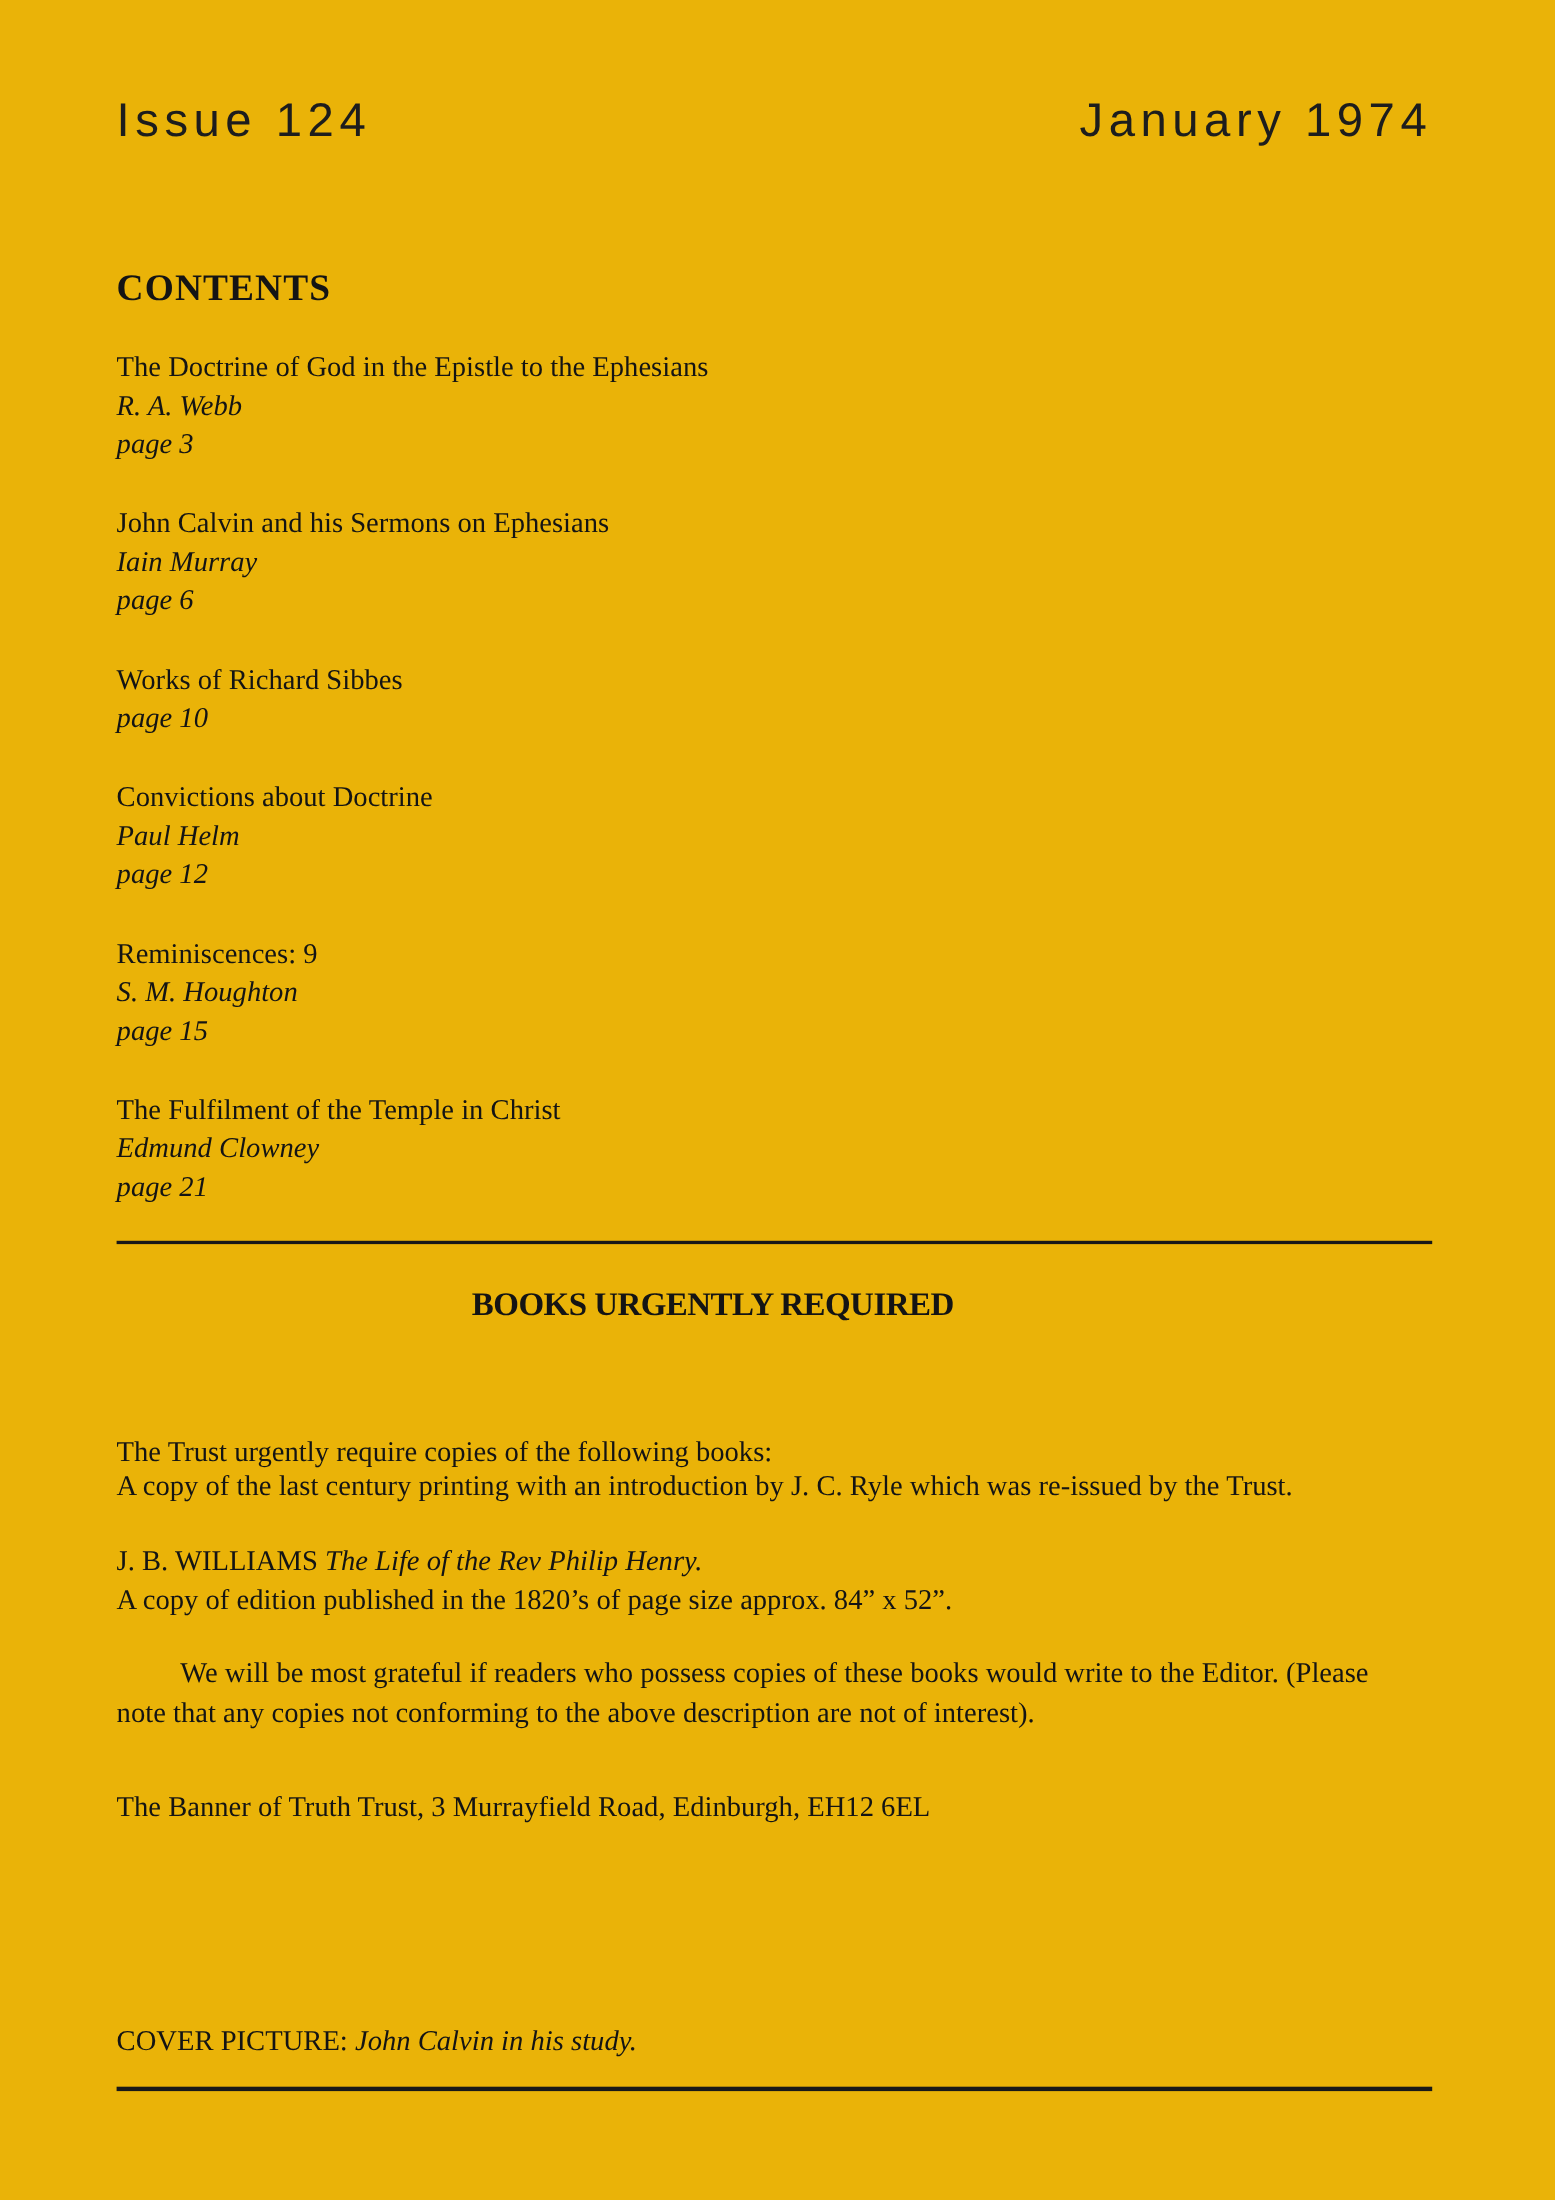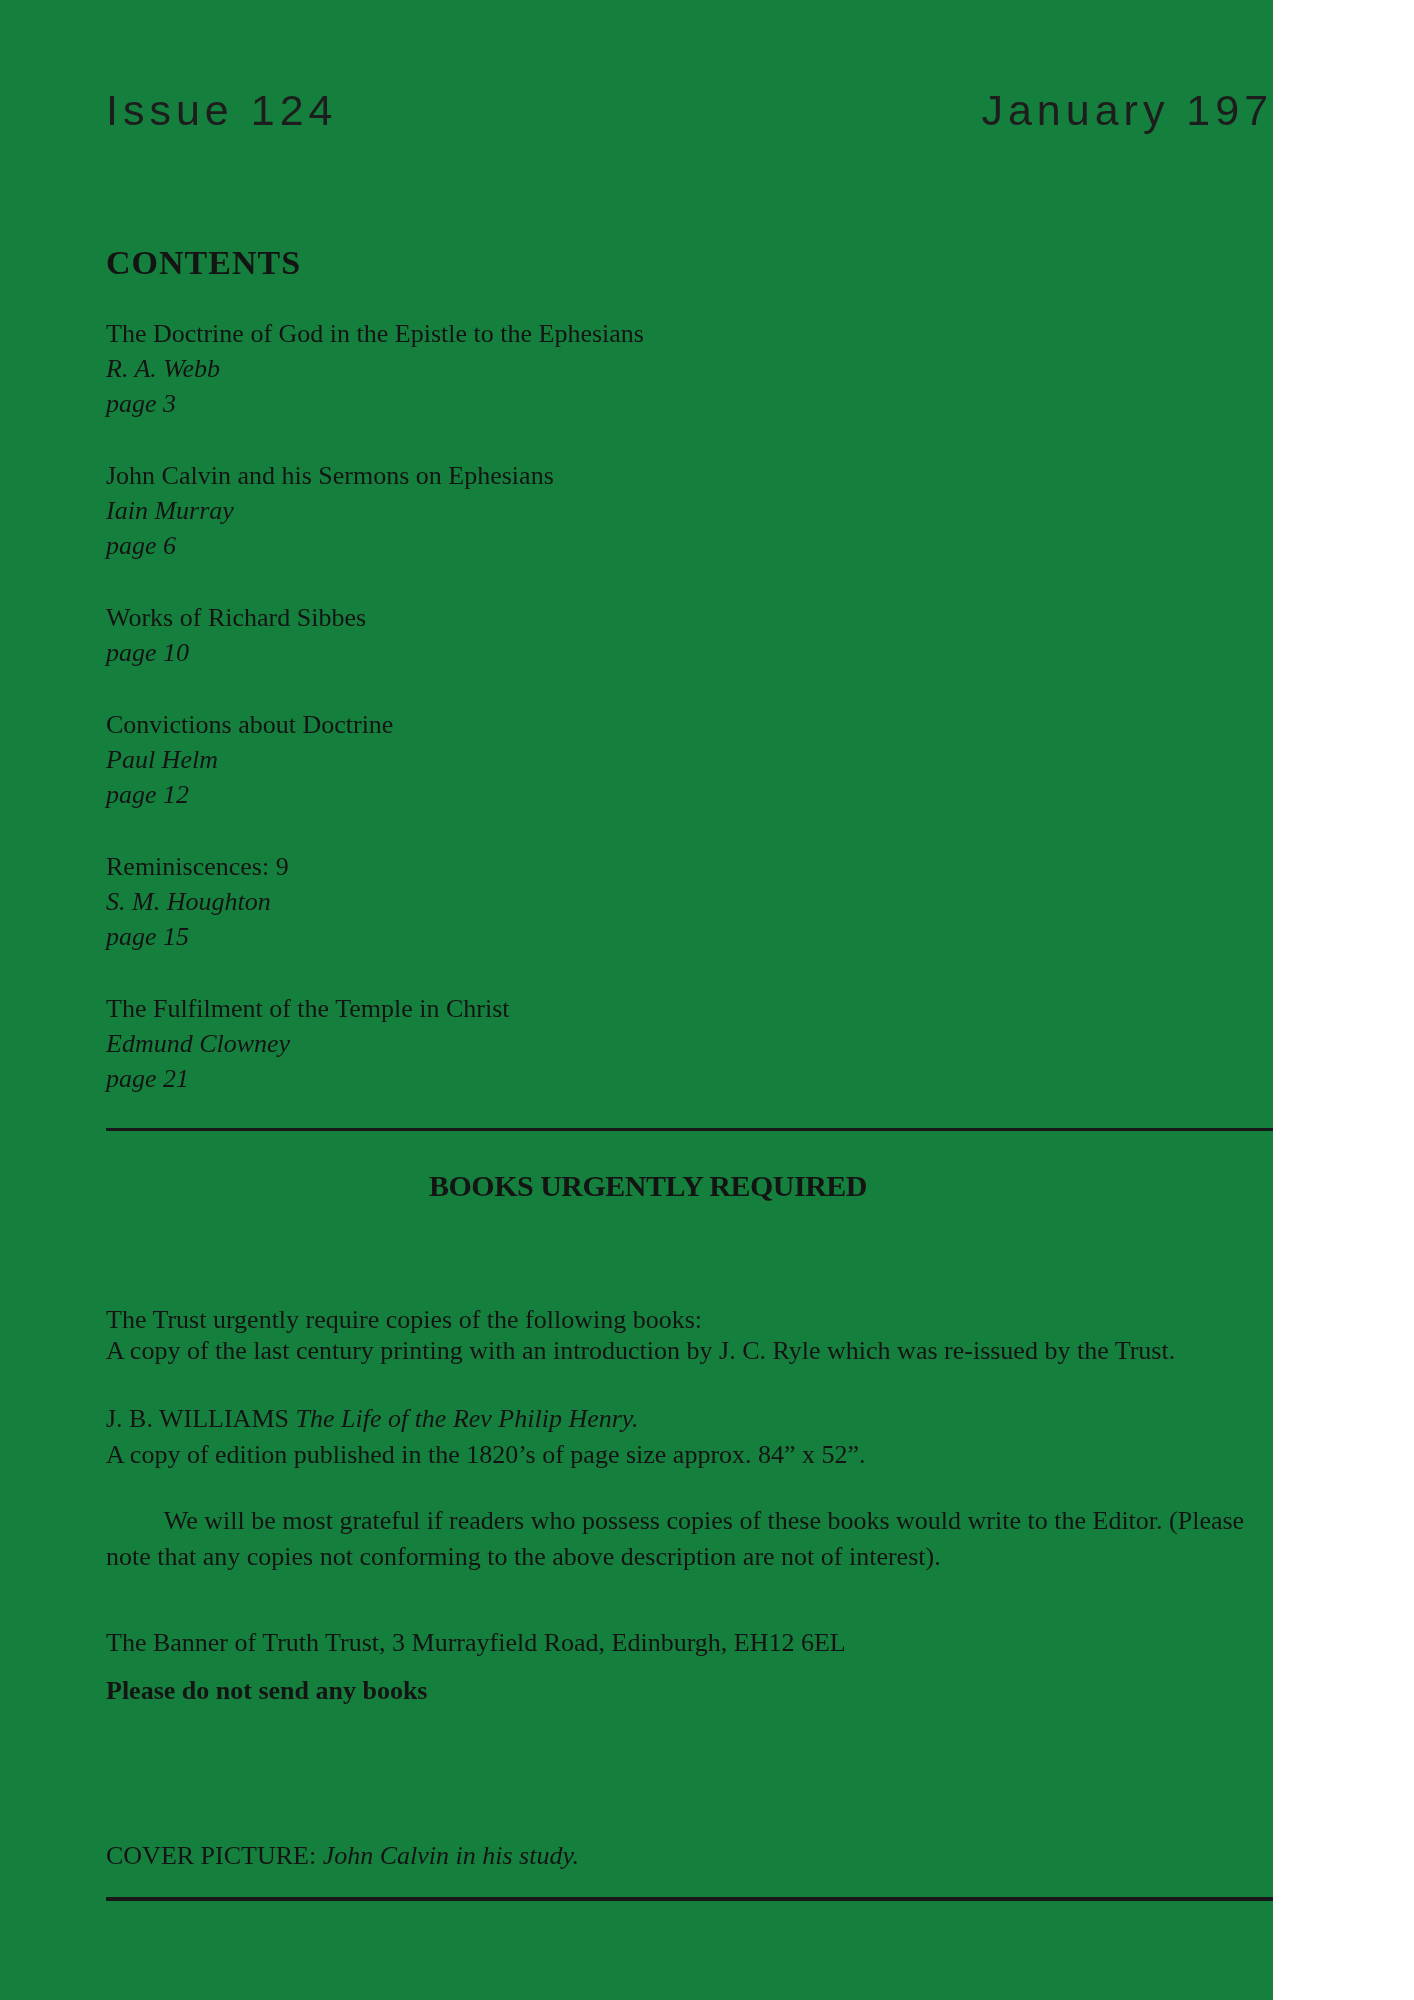--- a/index.html
+++ b/index.html
@@ -1,19 +1,19 @@
 <!DOCTYPE html>
 <html><head>
 <meta charset="utf-8">
 <style>
   html,body{margin:0;padding:0;background:#ffffff;}
   .page{
     position:relative;
-    width:1273px;height:2000px;
-    background:#15803d;
+    width:1414px;height:2000px;
+    background:#eab308;
     color:#141414;
     font-family:"Liberation Serif",serif;
     overflow:hidden;
   }
   .abs{position:absolute;left:106px;width:1196px;}
   .line{font-size:26px;line-height:35px;white-space:nowrap;}
   .it{font-style:italic;}
   .b{font-weight:bold;}
   .hdr{
     top:86px;
@@ -112,21 +112,20 @@
   <div class="abs line p-w1">
     <span>J. B. WILLIAMS </span><span class="it">The Life of the Rev Philip Henry.</span>
   </div>
   <div class="abs line p-w2">A copy of edition published in the 1820’s of page size approx. 84” x 52”.</div>
 
   <div class="abs line p-n1">We will be most grateful if readers who possess copies of these books would write to the Editor. (Please</div>
   <div class="abs line p-n2">note that any copies not conforming to the above description are not of interest).</div>
 
   <div class="abs line p-addr">The Banner of Truth Trust, 3 Murrayfield Road, Edinburgh, EH12 6EL</div>
 
-  <div class="abs line b p-warn">Please do not send any books</div>
 
   <div class="abs line p-cover">
     <span>COVER PICTURE: </span><span class="it">John Calvin in his study.</span>
   </div>
 
   <div class="rule rule-2"></div>
 
 </div>
 
 </body></html>

